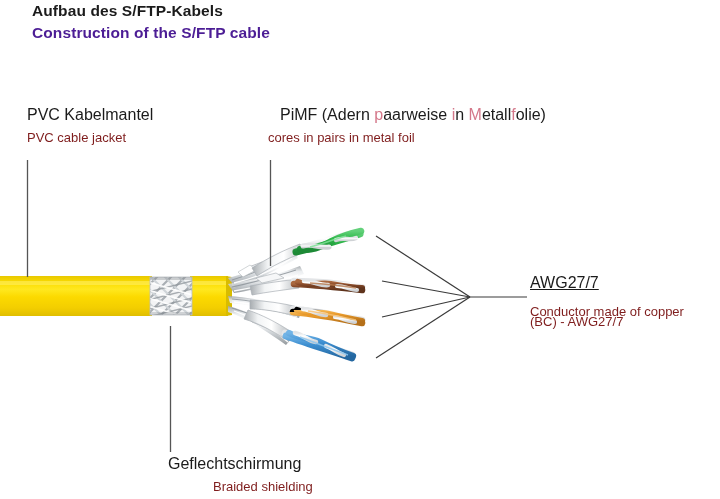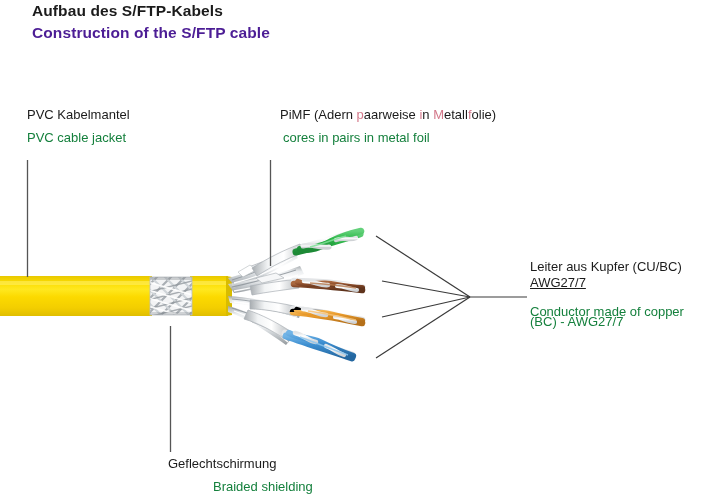--- a/index.html
+++ b/index.html
@@ -36,37 +36,37 @@
     left: 32px; top: 24px;
     font-size: 15.5px;
     font-weight: bold;
     color: #4c1d95;
     letter-spacing: 0.1px;
     white-space: nowrap;
   }
 
   
   .lbl-de {
-    font-size: 13px;
+    font-size: 16px;
     color: #1b1b1b;
     white-space: nowrap;
     line-height: 16px;
   }
   .lbl-en {
     font-size: 13px;
-    color: #15803d;
+    color: #7f1d1d;
     white-space: nowrap;
     line-height: 16px;
   }
   .hl { color: #d4788a; }
 
   .lbl-pvc-de   { left: 27px;  top: 107px; }
   .lbl-pvc-en   { left: 27px;  top: 130px; }
   .lbl-pimf-de  { left: 280px; top: 107px; }
-  .lbl-pimf-en  { left: 283px; top: 130px; }
+  .lbl-pimf-en  { left: 268px; top: 130px; }
   .lbl-cond-de  { left: 530px; top: 259px; }
   .lbl-cond-de2 { left: 530px; top: 275px; text-decoration: underline; }
   .lbl-cond-en  { left: 530px; top: 298px; margin-top: 6px; }
   .lbl-cond-en2 { left: 530px; top: 314px; }
   .lbl-shield-de{ left: 168px; top: 456px; }
   .lbl-shield-en{ left: 168px; top: 479px; margin-left: 45px; }
 
   
   #lines {
     position: absolute;
@@ -267,21 +267,20 @@
     <line x1="270.5" y1="160" x2="270.5" y2="266" stroke="#555555" stroke-width="1.3"></line>
     <line x1="170.5" y1="326" x2="170.5" y2="452" stroke="#555555" stroke-width="1.3"></line>
   </svg>
 
   <div class="abs lbl-de lbl-pvc-de">PVC Kabelmantel</div>
   <div class="abs lbl-en lbl-pvc-en">PVC cable jacket</div>
 
   <div class="abs lbl-de lbl-pimf-de"><span>PiMF (Adern </span><span class="hl">p</span><span>aarweise </span><span class="hl">i</span><span>n </span><span class="hl">M</span><span>etall</span><span class="hl">f</span><span>olie)</span></div>
   <div class="abs lbl-en lbl-pimf-en">cores in pairs in metal foil</div>
 
-  <div class="abs lbl-de lbl-cond-de">Leiter aus Kupfer (CU/BC)</div>
   <div class="abs lbl-de lbl-cond-de2">AWG27/7</div>
   <div class="abs lbl-en lbl-cond-en">Conductor made of copper</div>
   <div class="abs lbl-en lbl-cond-en2">(BC) - AWG27/7</div>
 
   <div class="abs lbl-de lbl-shield-de">Geflechtschirmung</div>
   <div class="abs lbl-en lbl-shield-en">Braided shielding</div>
 
 </div>
 
 </body></html>

